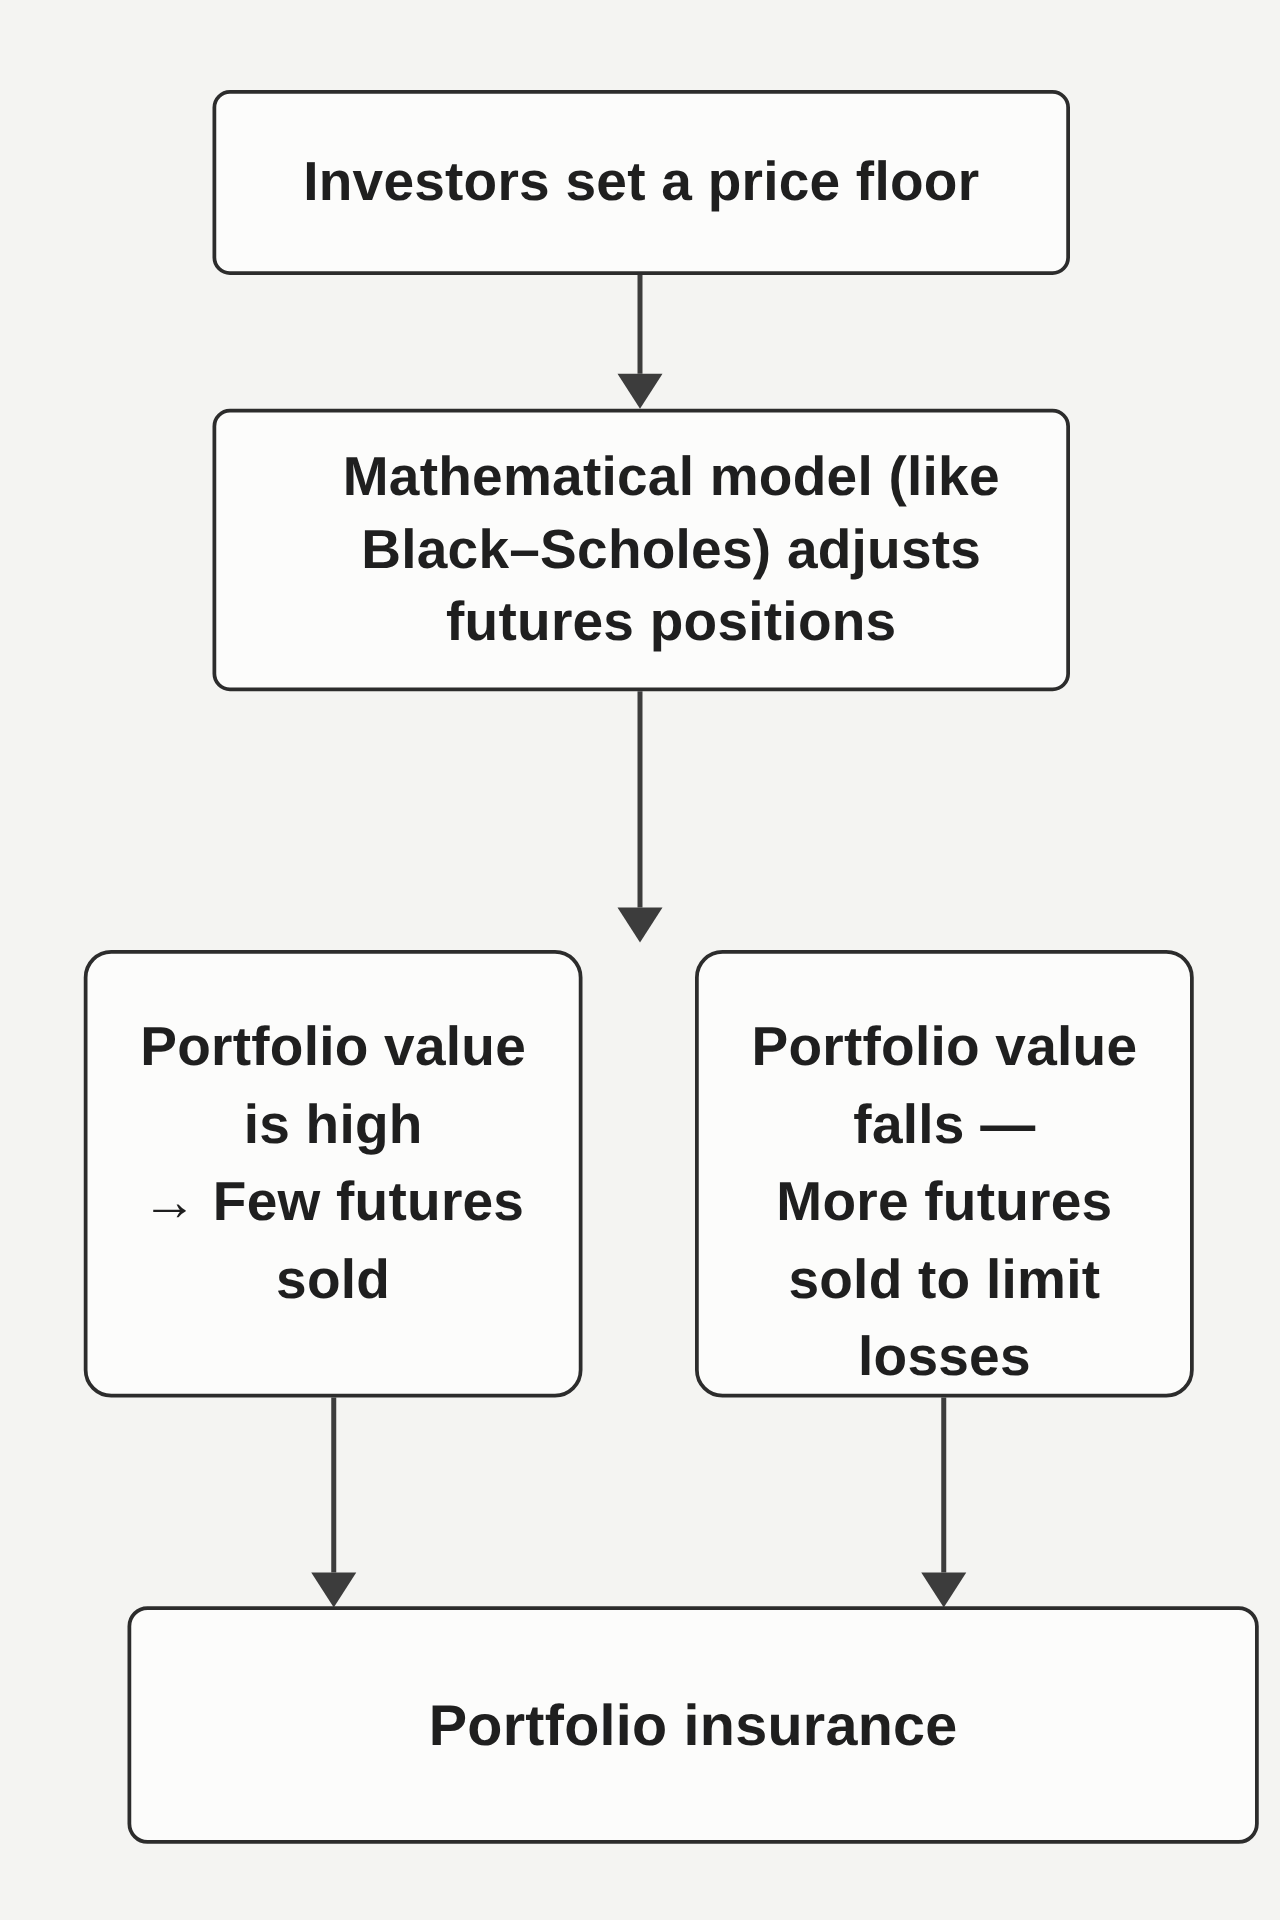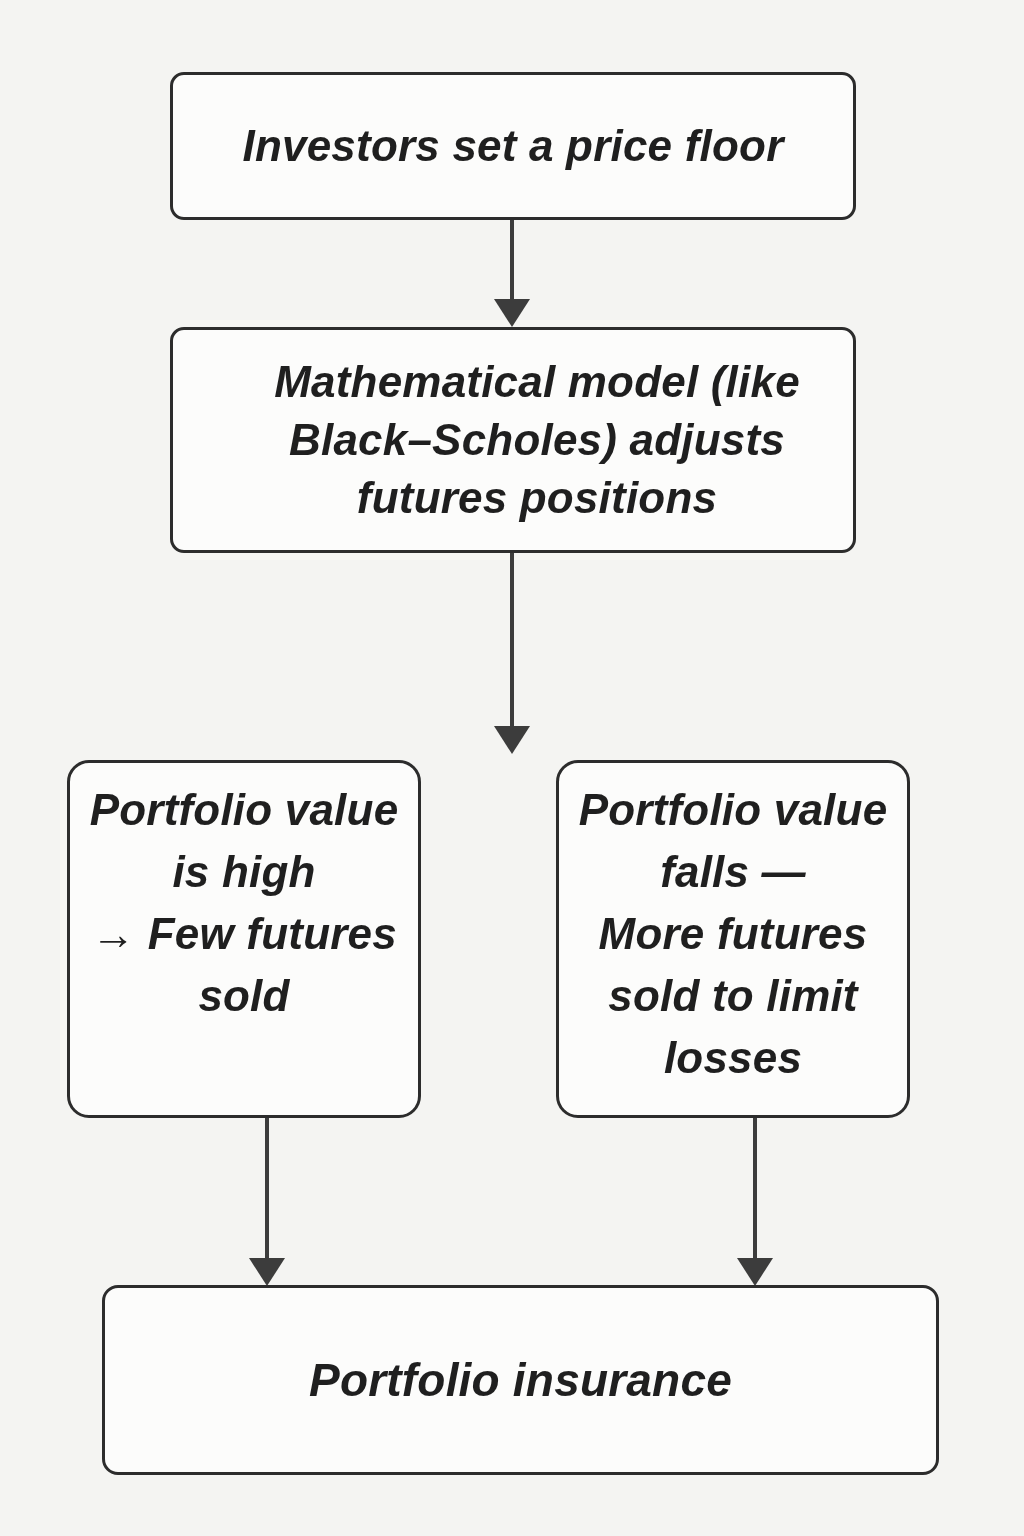--- a/index.html
+++ b/index.html
@@ -16,21 +16,20 @@
     height: 1536px;
     background: var(--background);
     font-family: "Liberation Sans", "DejaVu Sans", sans-serif;
     color: var(--text);
     position: relative;
     overflow: hidden;
   }
   .canvas {
     position: absolute;
     inset: 0;
-    font-style: italic;
   }
   .node {
     position: absolute;
     background: var(--box-fill);
     border: 3px solid var(--box-border);
     display: flex;
     align-items: center;
     justify-content: center;
     text-align: center;
   }
@@ -47,33 +46,33 @@
     border-radius: 14px;
   }
   .node-model {
     left: 170px; top: 327px;
     width: 686px; height: 226px;
     border-radius: 14px;
     padding-left: 48px;
   }
   .node-branch {
     top: 760px;
-    width: 354px; height: 358px;
+    width: 399px; height: 358px;
     border-radius: 22px;
     align-items: flex-start;
-    padding-top: 16px;
+    padding-top: 44px;
   }
   .node-value-high { left: 67px; }
   .node-value-falls { left: 556px; }
   .node-branch .node-text {
     line-height: 62px;
   }
   .node-insurance {
     left: 102px; top: 1285px;
-    width: 837px; height: 190px;
+    width: 905px; height: 190px;
     border-radius: 16px;
   }
   .node-insurance .node-text {
     font-size: 46px;
   }
   .arrow {
     position: absolute;
     width: 36px;
     display: flex;
     flex-direction: column;

